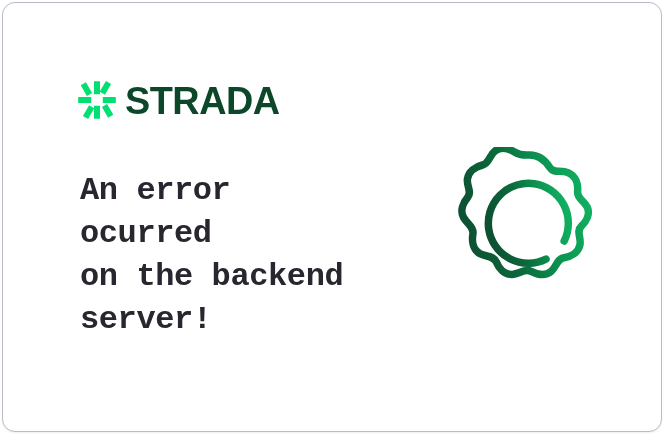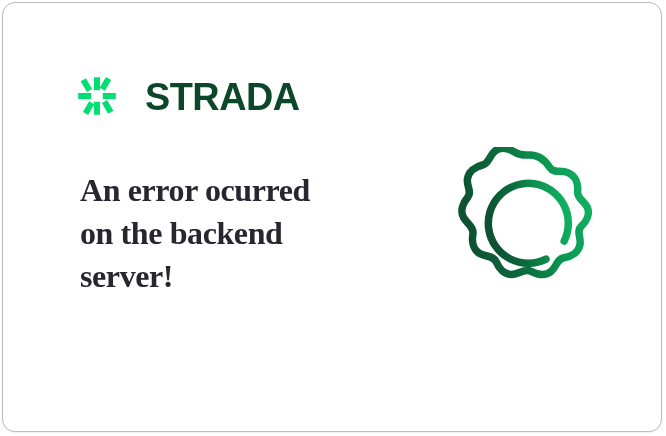--- a/index.html
+++ b/index.html
@@ -28,22 +28,22 @@
     box-shadow: 0 1px 2px rgba(90,95,110,0.10);
     overflow: hidden;
   }
 
   
   #brand {
     position: absolute;
     left: 74px;
     top: 69px;
     display: flex;
-    align-items: center;
-    gap: 28px;
+    align-items: flex-end;
+    gap: 8px;
     height: 48px;
   }
   #brand-mark {
     width: 40px;
     height: 40px;
     display: block;
     flex: 0 0 auto;
   }
   #brand-wordmark {
     font-family: "Liberation Sans", sans-serif;
@@ -56,21 +56,21 @@
     transform: scaleX(0.97);
     transform-origin: left center;
   }
 
   
   #error-message {
     position: absolute;
     left: 77px;
     top: 166px;
     width: 300px;
-    font-family: Liberation Serif, serif;
+    font-family: Liberation Mono, monospace;
     font-weight: bold;
     font-size: 32px;
     line-height: 43px;
     letter-spacing: -0.4px;
     color: #282730;
     white-space: pre-line;
   }
 
   
   #gear-illustration {

